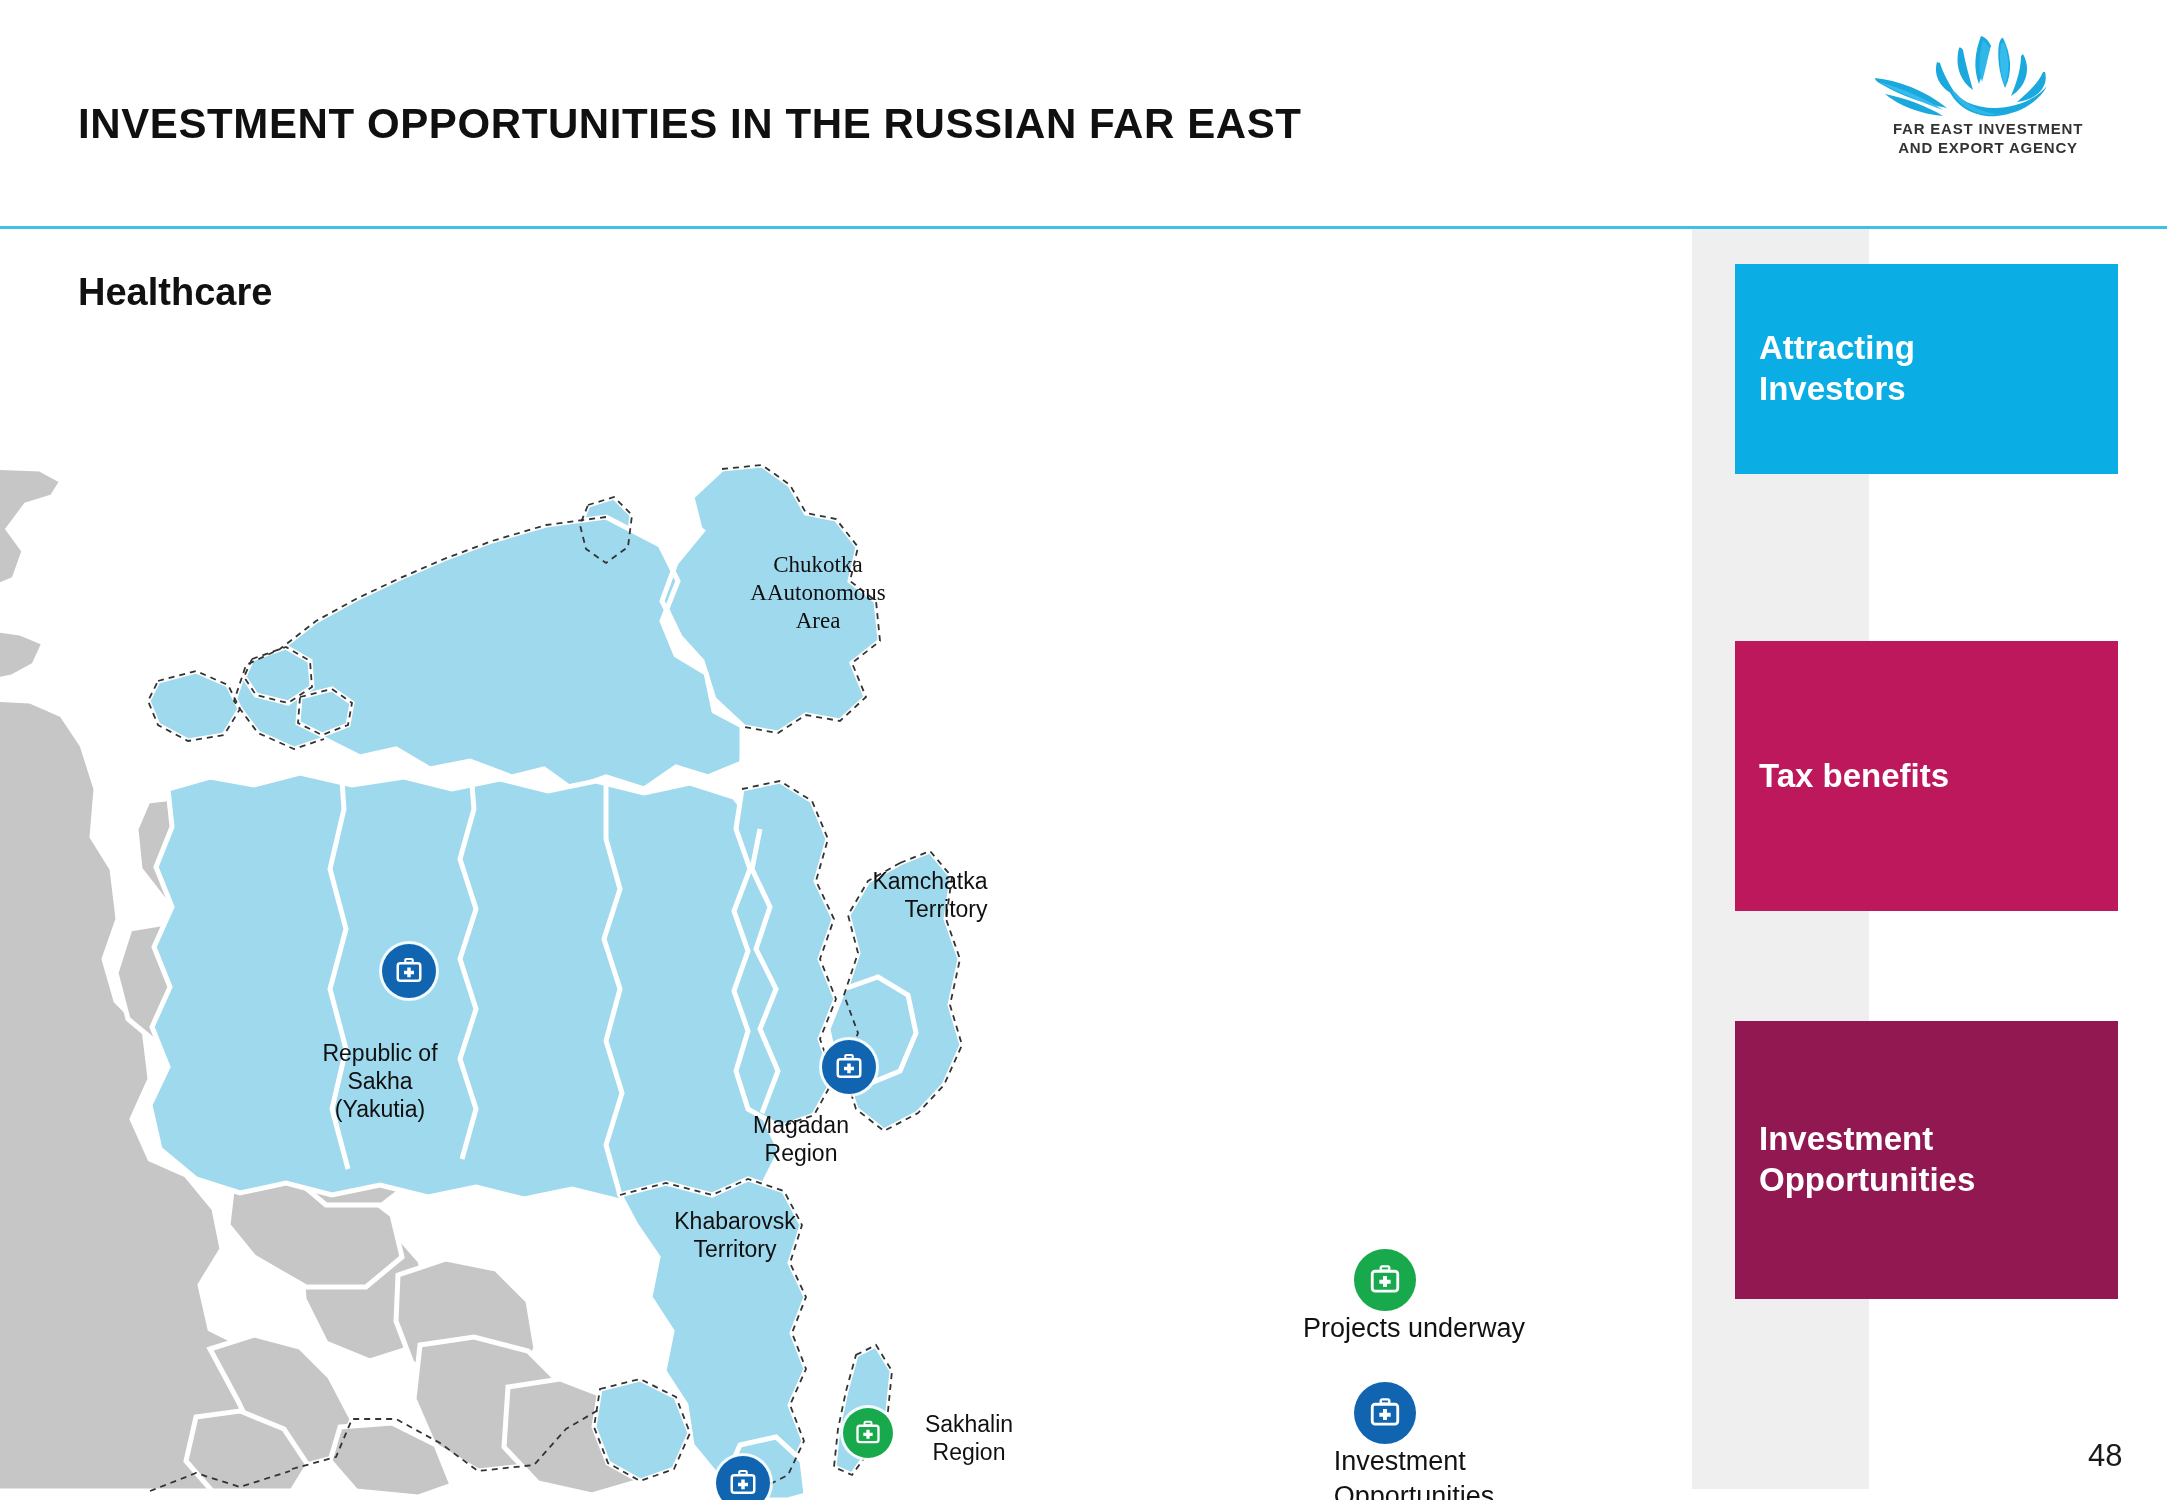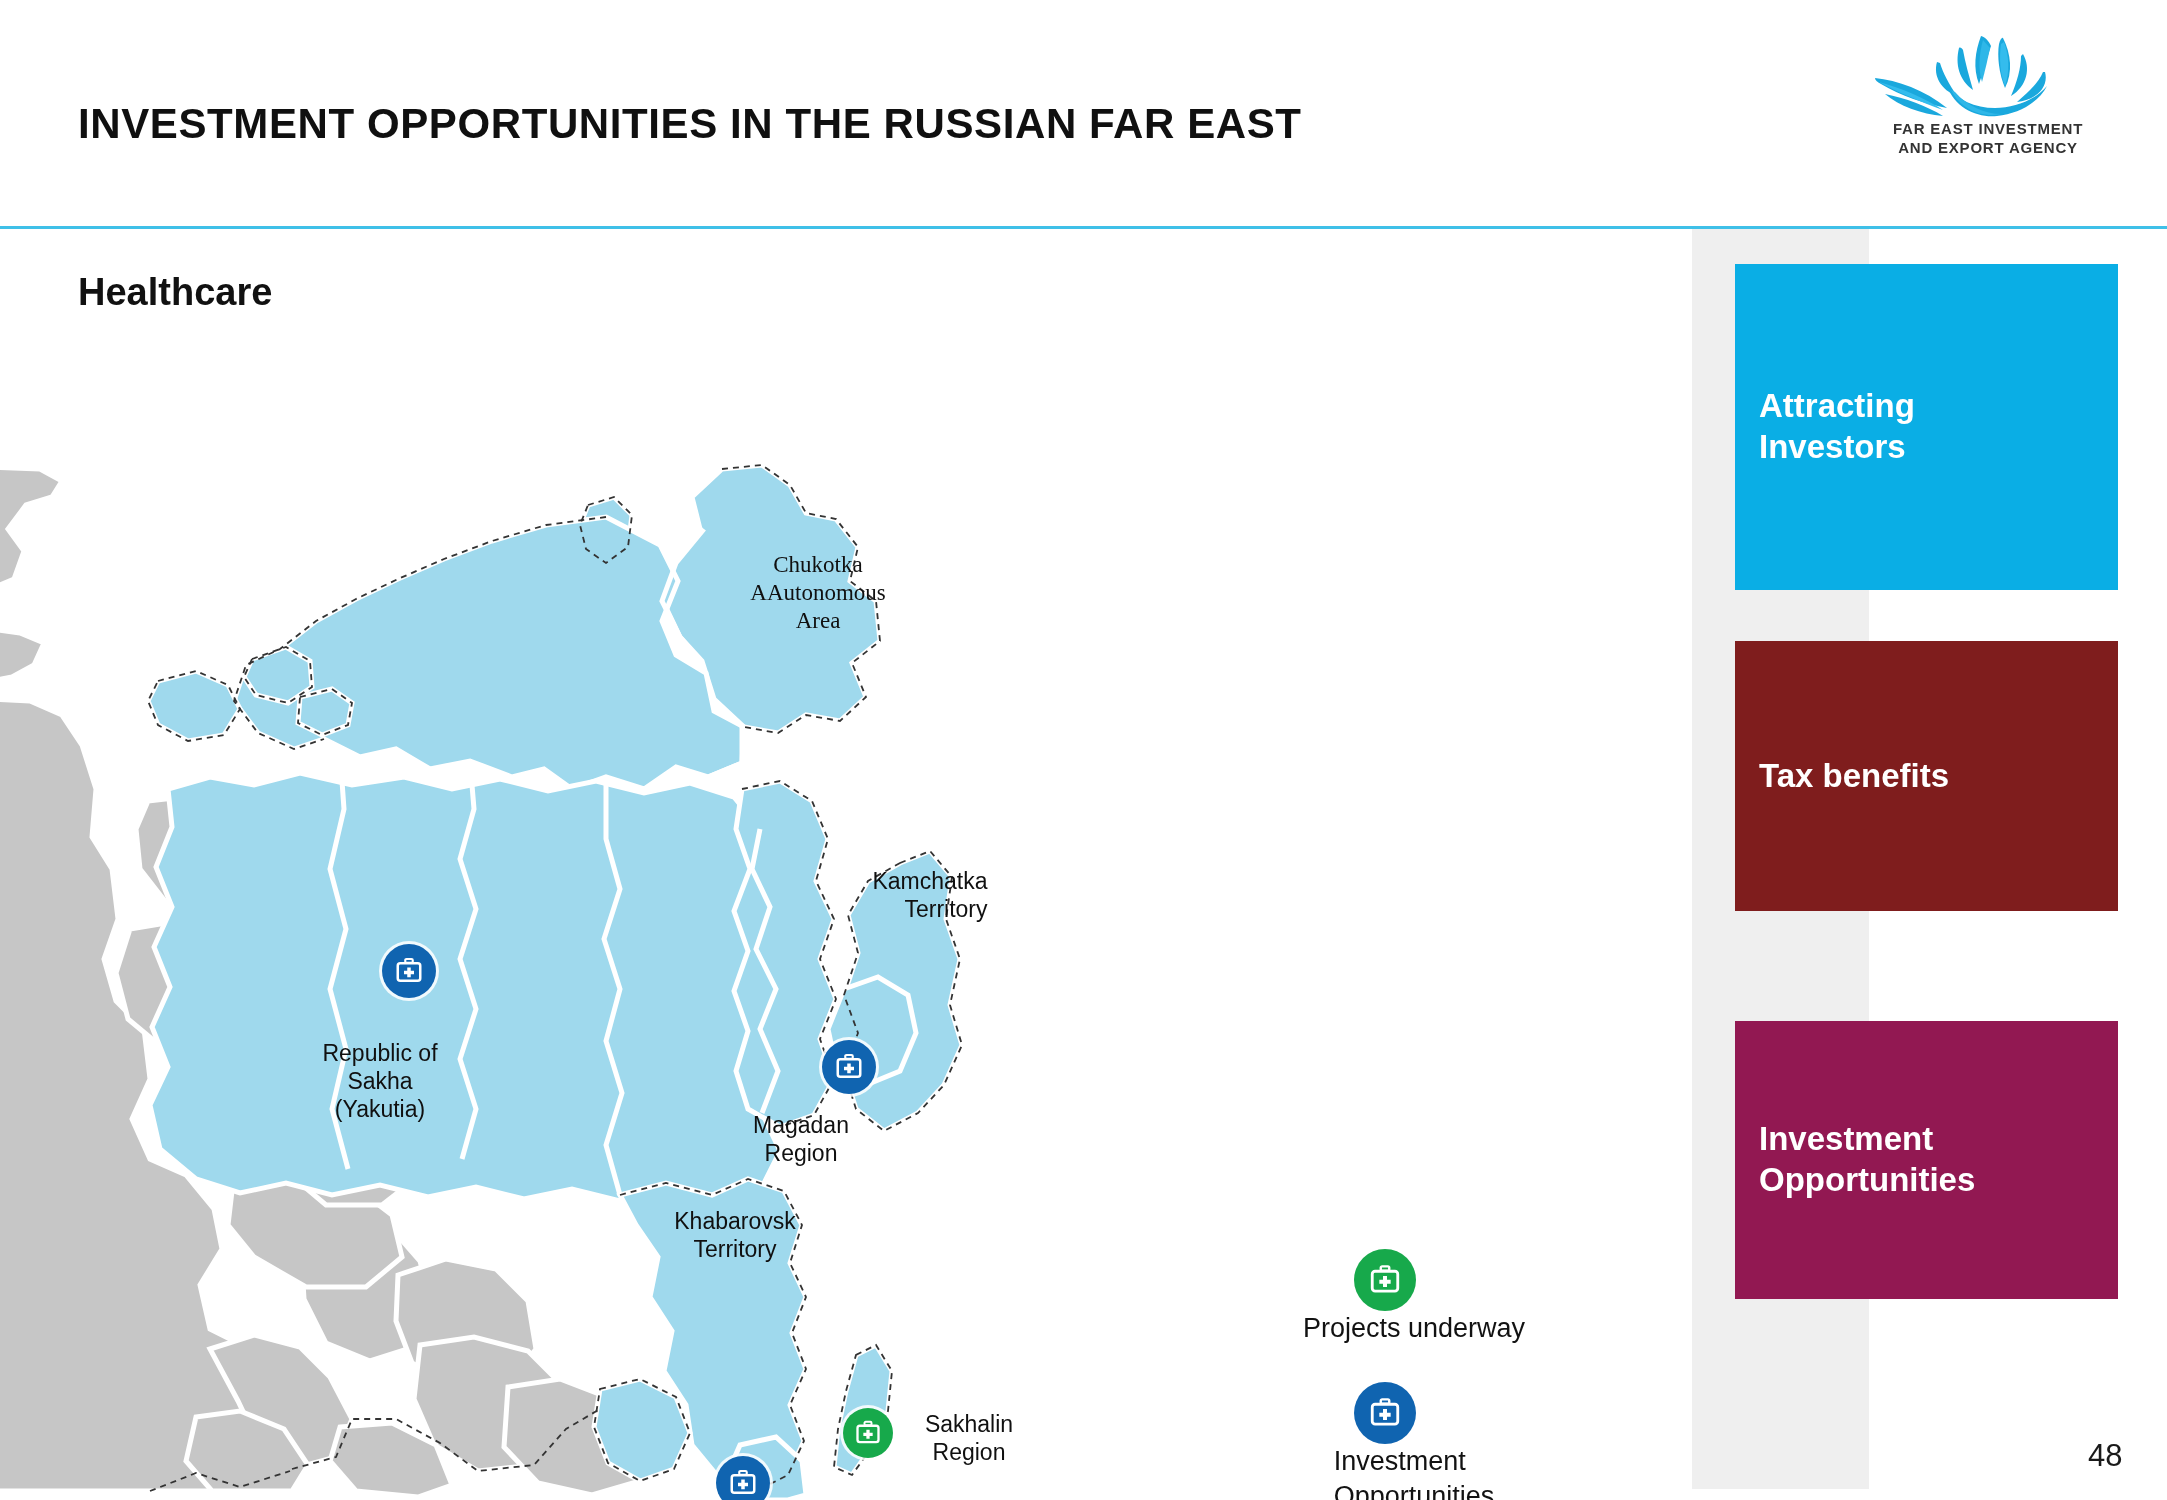--- a/index.html
+++ b/index.html
@@ -171,22 +171,22 @@
     align-items: center;
     box-sizing: border-box;
     padding-left: 24px;
   }
   .nav-card span {
     font-size: 33px;
     font-weight: bold;
     line-height: 1.24;
     color: #ffffff;
   }
-  #card-attracting  { top: 35px;   height: 326px; background: #0aaee5; }
-  #card-tax         { top: 412px;  height: 270px; background: #7f1d1d; }
+  #card-attracting  { top: 35px;   height: 210px; background: #0aaee5; }
+  #card-tax         { top: 412px;  height: 270px; background: #be185d; }
   #card-invest      { top: 792px;  height: 278px; background: #921852; }
 
   
   #page-number {
     position: absolute;
     left: 2088px;
     top: 1438px;
     font-size: 31px;
     color: #1a1a1a;
   }

